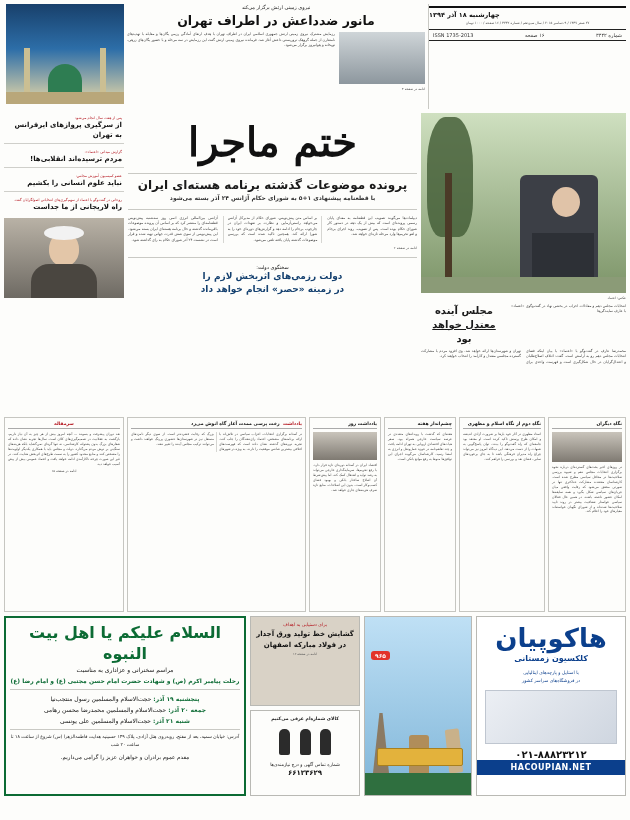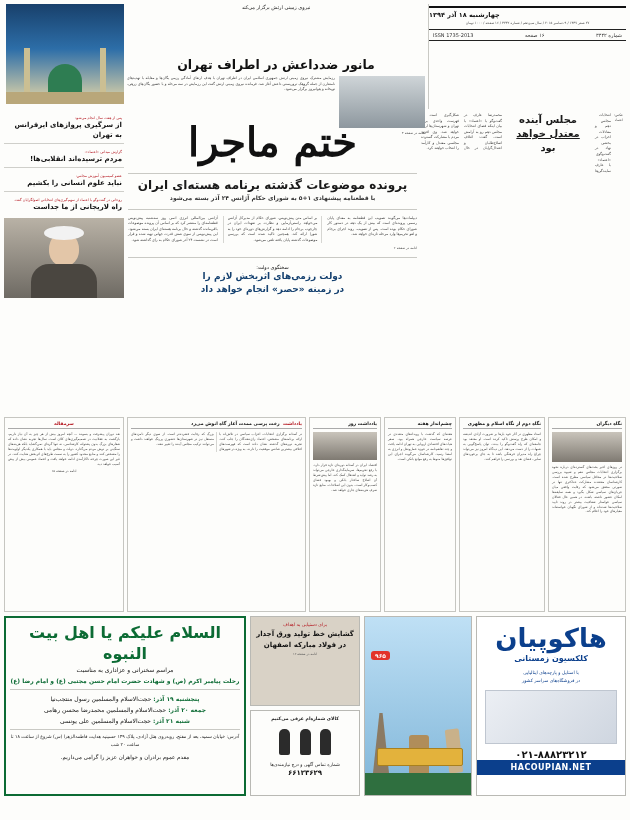--- a/index.html
+++ b/index.html
@@ -32,32 +32,32 @@
   .logo-sub{
     margin-top:4px;display:flex;justify-content:space-between;
     font-size:5px;color:#333;border-top:1px solid #222;border-bottom:1px solid #222;
     padding:2px 4px;
   }
   .logo-date{font-size:6.5px;text-align:left;margin-top:3px;font-weight:bold;}
   .logo-meta{font-size:3.4px;text-align:center;color:#444;margin-top:2px;}
 
   .mid-top{flex:1;display:flex;flex-direction:column;gap:3px;}
   .kicker{font-size:5px;text-align:center;color:#222;}
-  .top-hdl{font-size:12.5px;font-weight:bold;text-align:center;line-height:16px;margin-top:44px;}
+  .top-hdl{font-size:12.5px;font-weight:bold;text-align:center;line-height:16px;}
   .top-body{display:flex;gap:4px;}
   .photo{background:#8e9aa2;position:relative;overflow:hidden;}
   .photo.mosque{background:linear-gradient(#18406b 0%,#2d6ea8 45%,#e8d9a8 100%);}
   .photo.people{background:linear-gradient(#cfd5d8,#8d979e);}
   .photo.tree{background:linear-gradient(#b9c9a7,#6f8a5d);}
   .photo.man{background:linear-gradient(#c9c4bb,#7f7a72);}
   .cap{font-size:3.3px;color:#444;text-align:right;line-height:1.4;}
 
   
   .main{display:flex;gap:4px;margin-top:4px;height:300px;}
-  .col-left{width:205px;display:flex;flex-direction:row;gap:3px;}
+  .col-left{width:205px;display:flex;flex-direction:column;gap:3px;}
   .col-mid{flex:1;display:flex;flex-direction:column;gap:3px;}
   .col-right{width:120px;display:flex;flex-direction:column;gap:3px;}
 
   .mega{
     font-size:40px;font-weight:bold;text-align:center;line-height:46px;
     font-family:"DejaVu Serif","Liberation Serif",serif;
     padding:6px 0 2px;
   }
   .sub-hdl{font-size:12px;font-weight:bold;text-align:center;line-height:10px;color:#1a1a1a;}
   .sub-hdl2{font-size:6px;font-weight:bold;text-align:center;line-height:9.5px;color:#333;}

